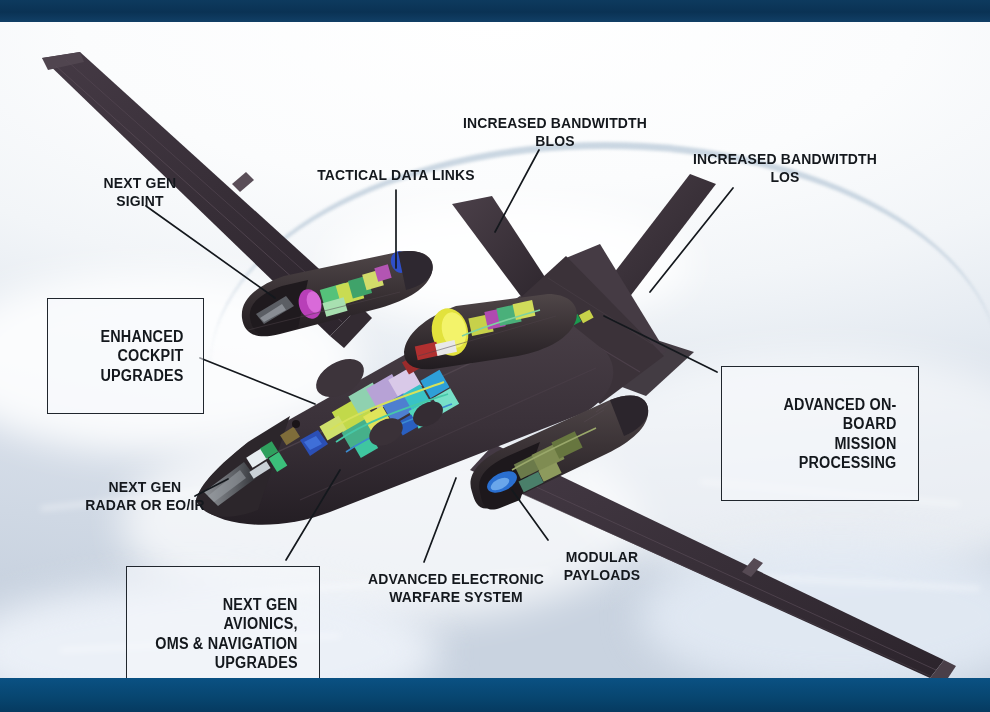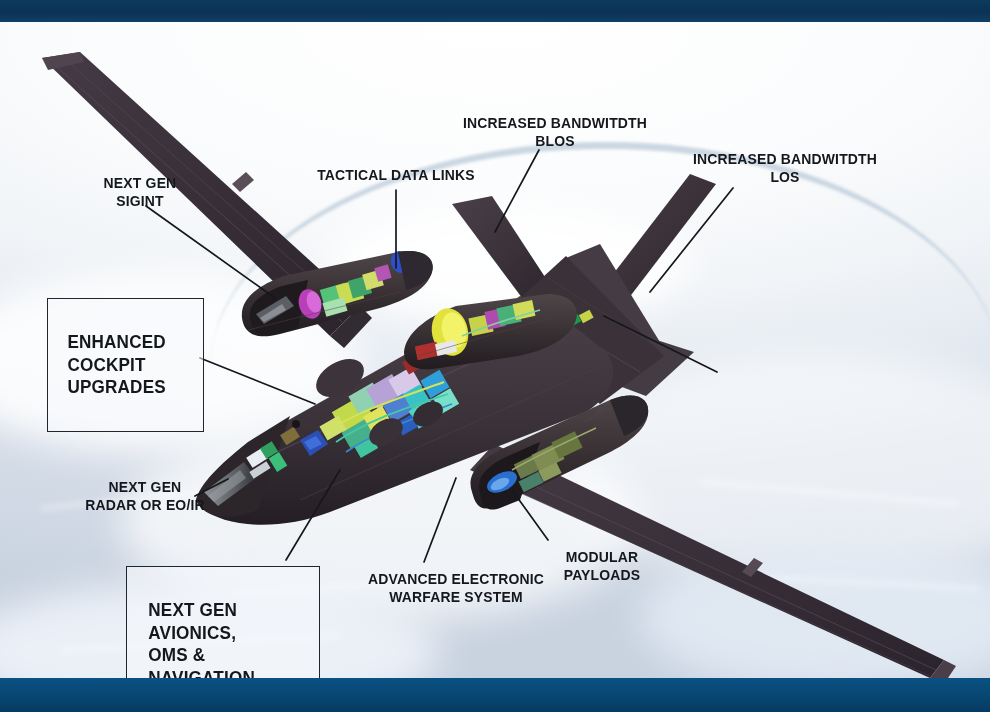--- a/index.html
+++ b/index.html
@@ -58,24 +58,24 @@
     transform:scaleX(.9);
     white-space:pre-line;
   }
   .anno.c{text-align:center;transform-origin:50% 50%;}
   .boxed{
     position:absolute;
     border:1.6px solid #20262d;
     background:rgba(245,248,251,.55);
     color:#14181d;
     font-weight:bold;
-    font-size:19px;
+    font-size:16px;
     line-height:1.2;
     letter-spacing:.2px;
-    text-align:left;
+    text-align:right;
     padding:9px 13px;
     white-space:pre-line;
     box-sizing:border-box;
   }
   .boxed span{display:block;transform:scaleX(.9);}
   
   #leaders{position:absolute;left:0;top:0;width:990px;height:712px;pointer-events:none;}
 </style>
 </head>
 <body>
@@ -297,20 +297,24 @@
 BLOS</div>
 
   <div class="anno c" style="left:670px;top:150px;width:230px;">INCREASED BANDWITDTH
 LOS</div>
 
   <div class="boxed" style="left:47px;top:298px;width:157px;">
     <span>ENHANCED
 COCKPIT UPGRADES</span>
   </div>
 
+  <div class="boxed" style="left:721px;top:366px;width:198px;">
+    <span>ADVANCED ON-BOARD
+MISSION PROCESSING</span>
+  </div>
 
   <div class="anno c" style="left:55px;top:478px;width:180px;">NEXT GEN
 RADAR OR EO/IR</div>
 
   <div class="boxed" style="left:126px;top:566px;width:194px;">
     <span>NEXT GEN AVIONICS,
 OMS &amp; NAVIGATION UPGRADES</span>
   </div>
 
   <div class="anno c" style="left:356px;top:570px;width:200px;">ADVANCED ELECTRONIC

